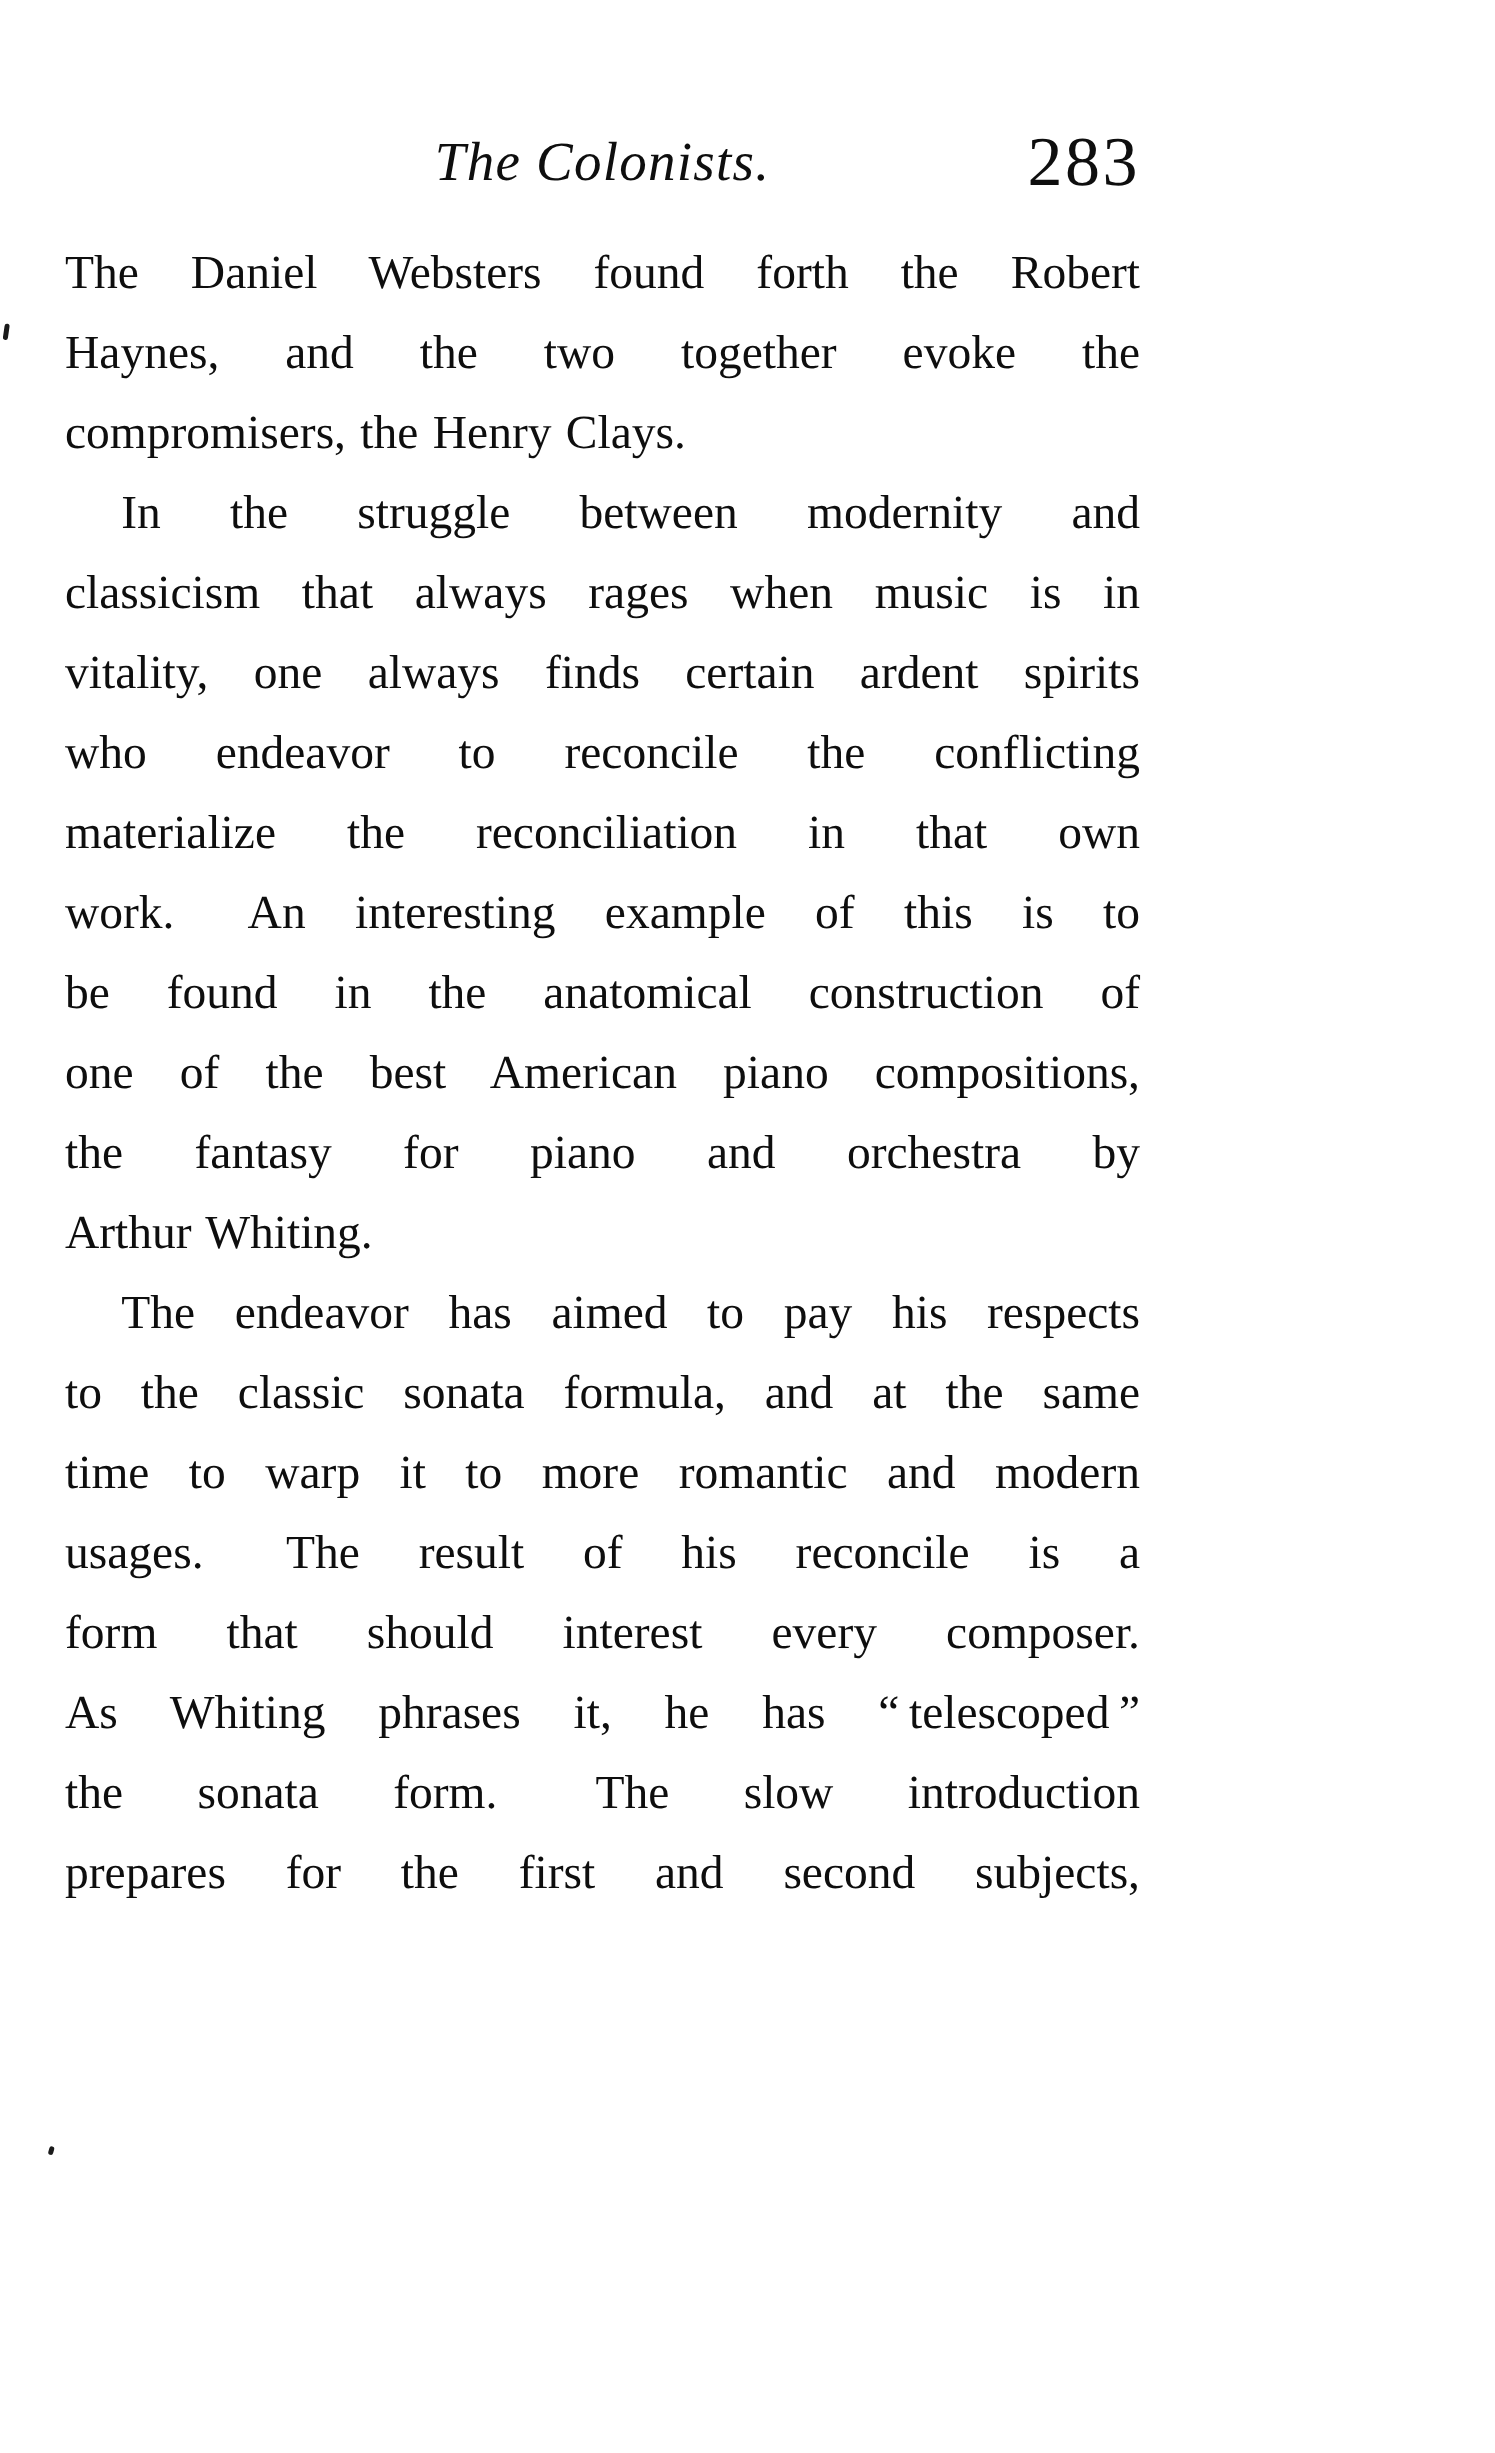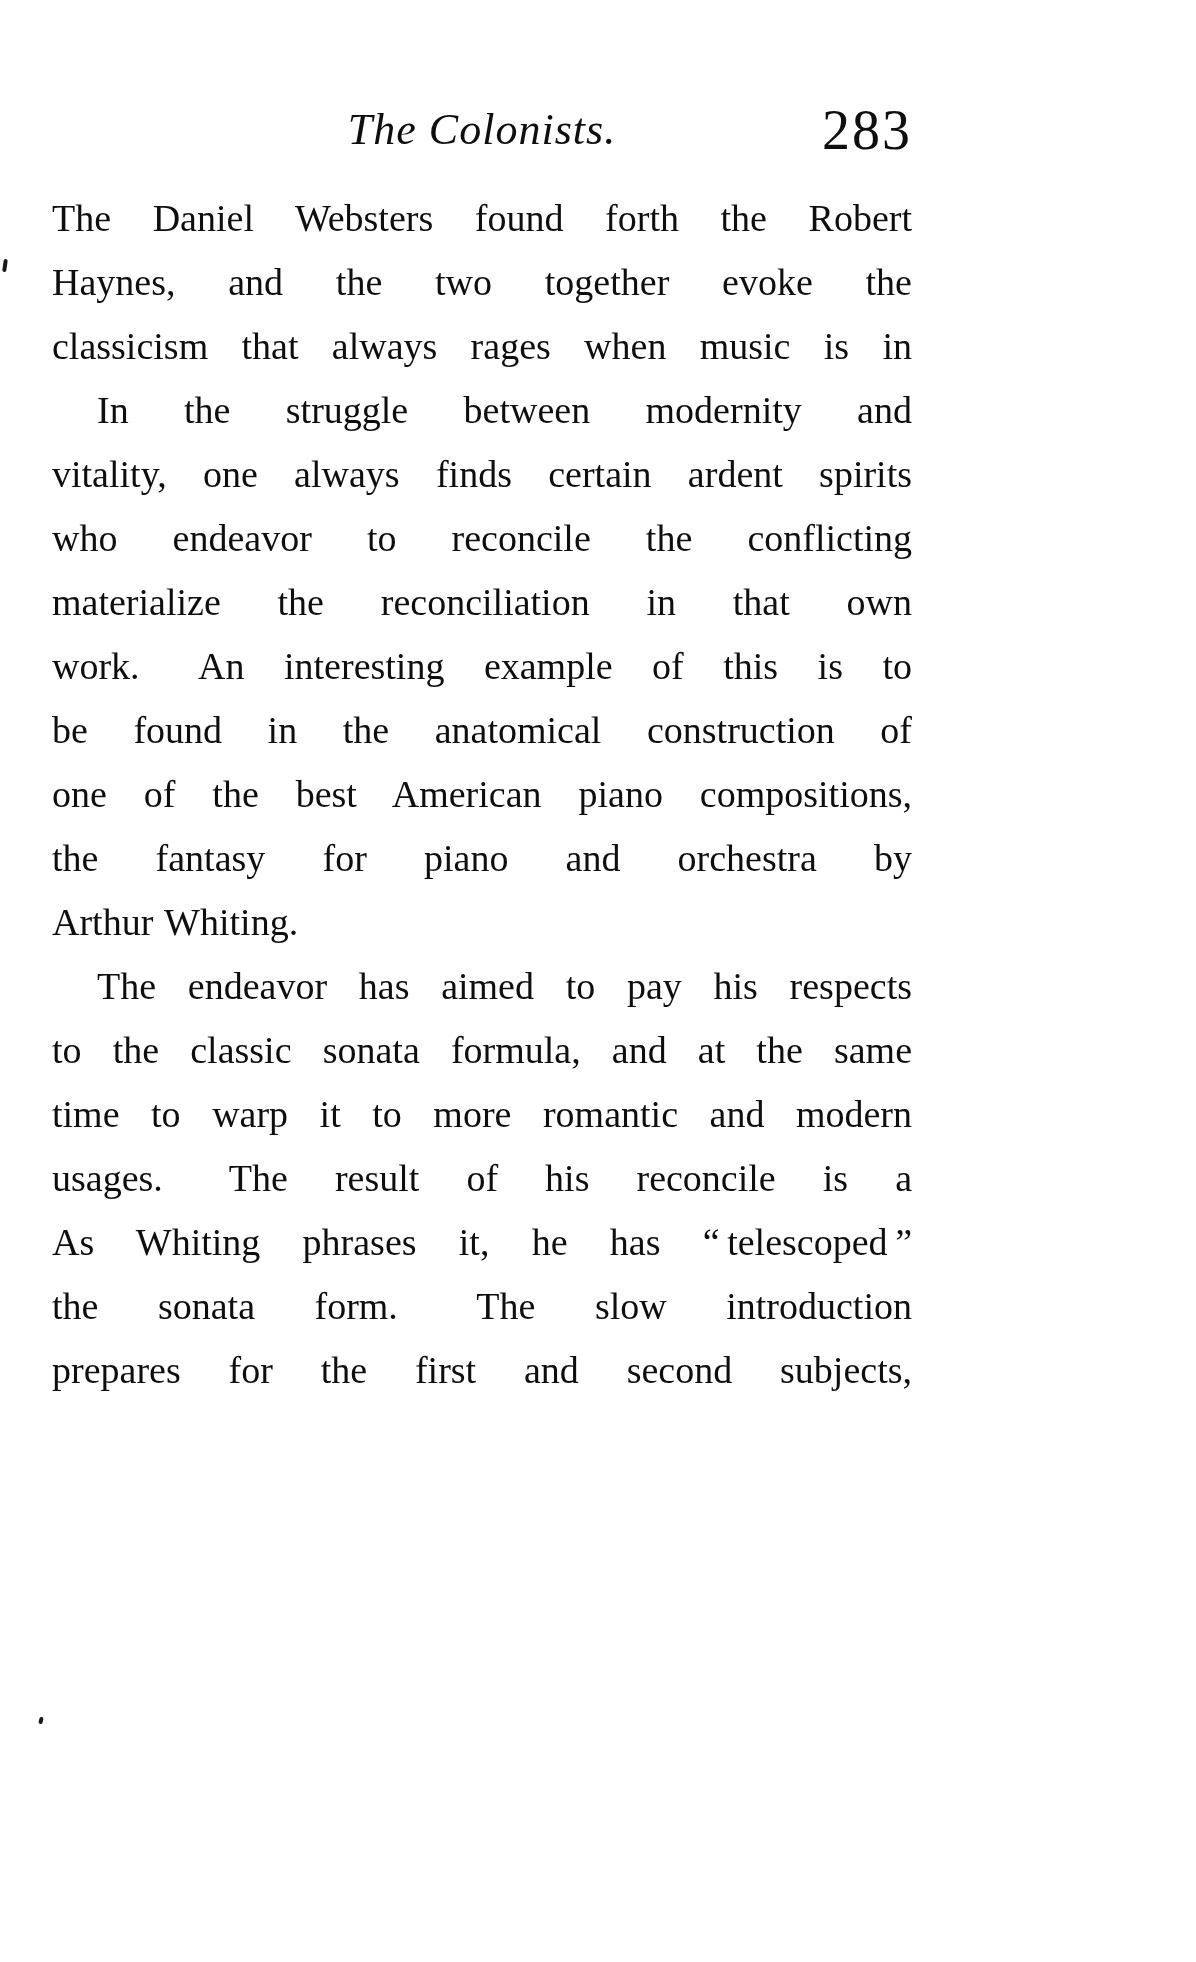--- a/index.html
+++ b/index.html
@@ -89,34 +89,36 @@
 <div class="page">
 
   <div class="running-header">
     <div class="running-title">The Colonists.</div>
     <div class="page-number">283</div>
   </div>
 
   <div class="body-text">
     <div class="line">The Daniel Websters found forth the Robert</div>
     <div class="line">Haynes, and the two together evoke the</div>
+    <div class="line endpara">compromisers, the Henry Clays.</div>
+    <div class="line indent">In the struggle between modernity and</div>
     <div class="line">classicism that always rages when music is in</div>
-    <div class="line indent">In the struggle between modernity and</div>
     <div class="line">vitality, one always finds certain ardent spirits</div>
     <div class="line">who endeavor to reconcile the conflicting</div>
     <div class="line">materialize the reconciliation in that own</div>
     <div class="line">work.  An interesting example of this is to</div>
     <div class="line">be found in the anatomical construction of</div>
     <div class="line">one of the best American piano compositions,</div>
     <div class="line">the fantasy for piano and orchestra by</div>
     <div class="line endpara">Arthur Whiting.</div>
     <div class="line indent">The endeavor has aimed to pay his respects</div>
     <div class="line">to the classic sonata formula, and at the same</div>
     <div class="line">time to warp it to more romantic and modern</div>
     <div class="line">usages.  The result of his reconcile is a</div>
+    <div class="line">form that should interest every composer.</div>
     <div class="line">As Whiting phrases it, he has “ telescoped ”</div>
     <div class="line">the sonata form.  The slow introduction</div>
     <div class="line">prepares for the first and second subjects,</div>
   </div>
 
   <div class="scan-mark mark-left-edge"></div>
   <div class="scan-mark mark-bottom"></div>
 
 </div>
 

